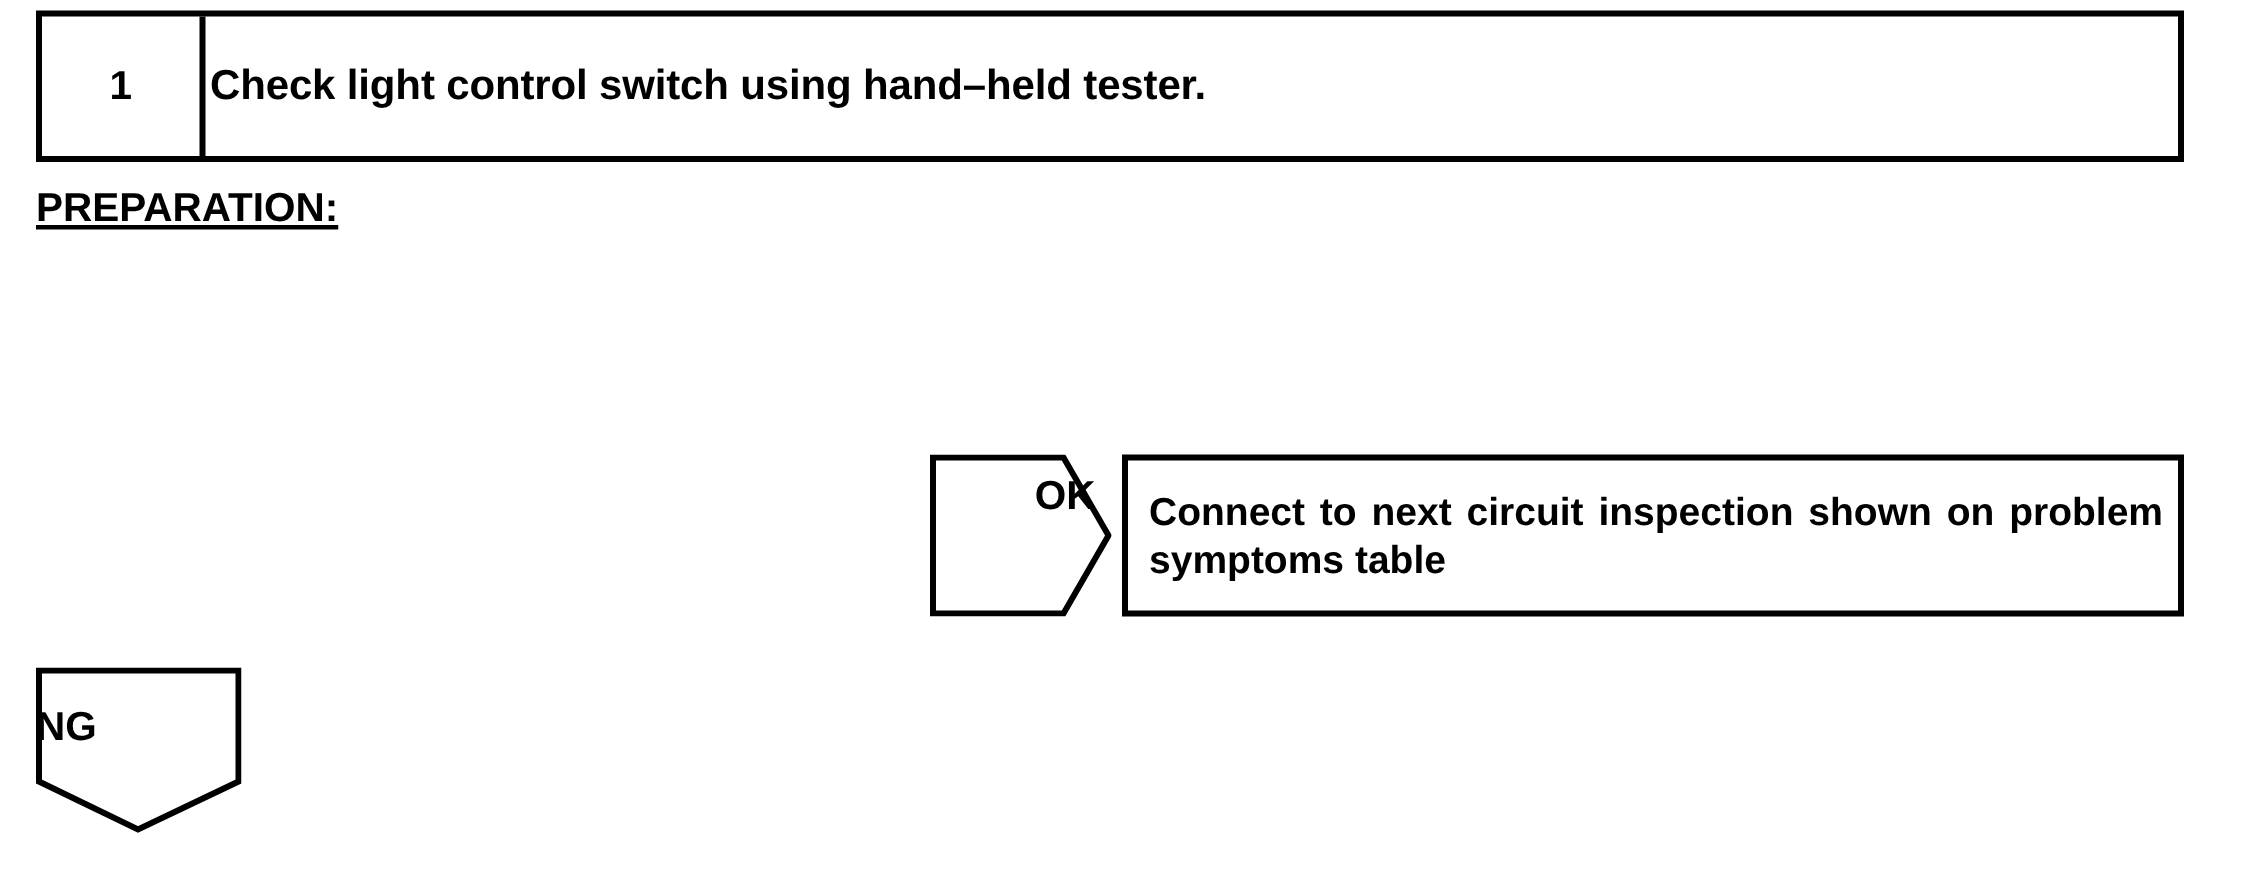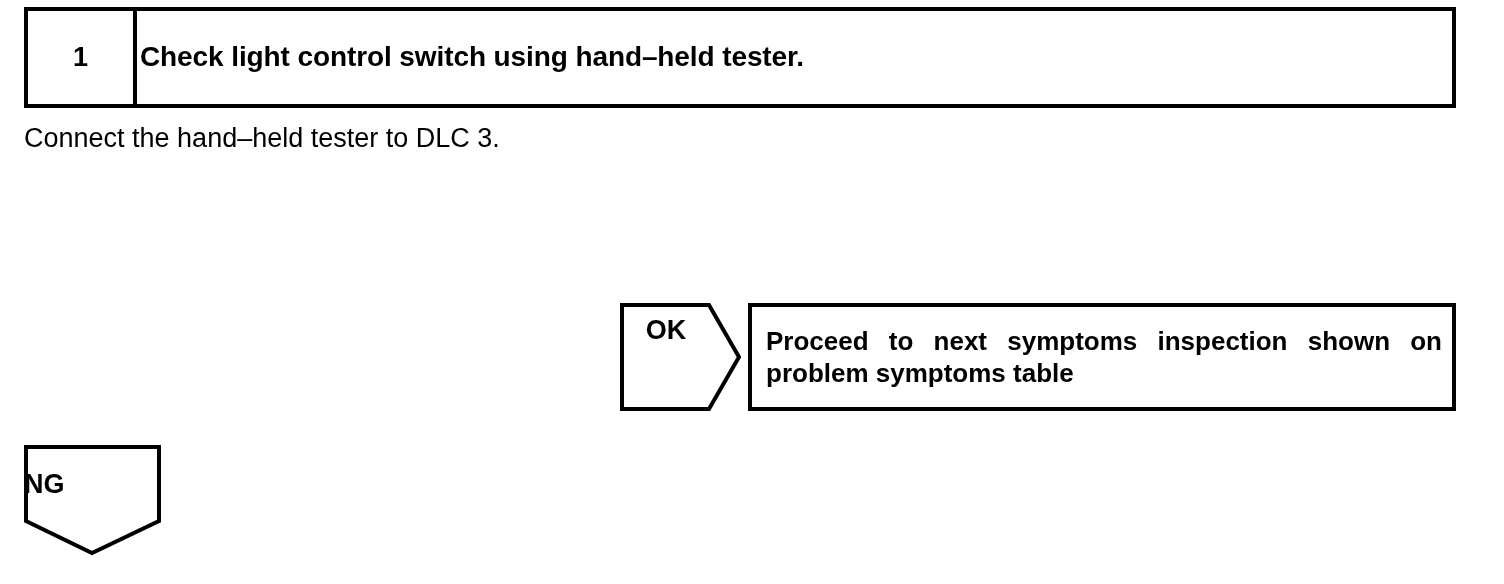--- a/index.html
+++ b/index.html
@@ -95,20 +95,21 @@
   }
   .ok-label {
     position: absolute;
     left: 0;
     top: 14px;
     width: 92px;
     text-align: center;
     font-size: 27px;
     font-weight: bold;
     line-height: 1;
+    padding-left: 44px;
   }
 
   
   .result-box {
     position: absolute;
     left: 748px;
     top: 303px;
     width: 708px;
     height: 108px;
     border: 4px solid #000;
@@ -159,33 +160,33 @@
   <div class="step-number-cell">
     <span class="step-number">1</span>
   </div>
   <div class="step-title-cell">
     <span class="step-title">Check light control switch using hand–held tester.</span>
   </div>
 </div>
 
 <div class="body-block">
   <div class="body-row">
-    <span class="body-line">Connect the hand–held tester to DLC 3.</span>
+    <span class="body-line heading">PREPARATION:</span>
   </div>
 </div>
 
 <div class="ok-shape">
   <svg width="121" height="108" viewBox="0 0 121 108">
     <polygon points="2,2 89,2 119,54 89,106 2,106" fill="#ffffff" stroke="#000000" stroke-width="4" stroke-linejoin="miter"></polygon>
   </svg>
   <span class="ok-label">OK</span>
 </div>
 
 <div class="result-box">
-  <span class="result-text">Proceed to next symptoms inspection shown on problem symptoms table</span>
+  <span class="result-text">Connect to next circuit inspection shown on problem symptoms table</span>
 </div>
 
 <div class="ng-shape">
   <svg width="137" height="111" viewBox="0 0 137 111">
     <polygon points="2,2 135,2 135,76 68,108 2,76" fill="#ffffff" stroke="#000000" stroke-width="4" stroke-linejoin="miter"></polygon>
   </svg>
   <span class="ng-label">NG</span>
 </div>
 
 </body></html>

